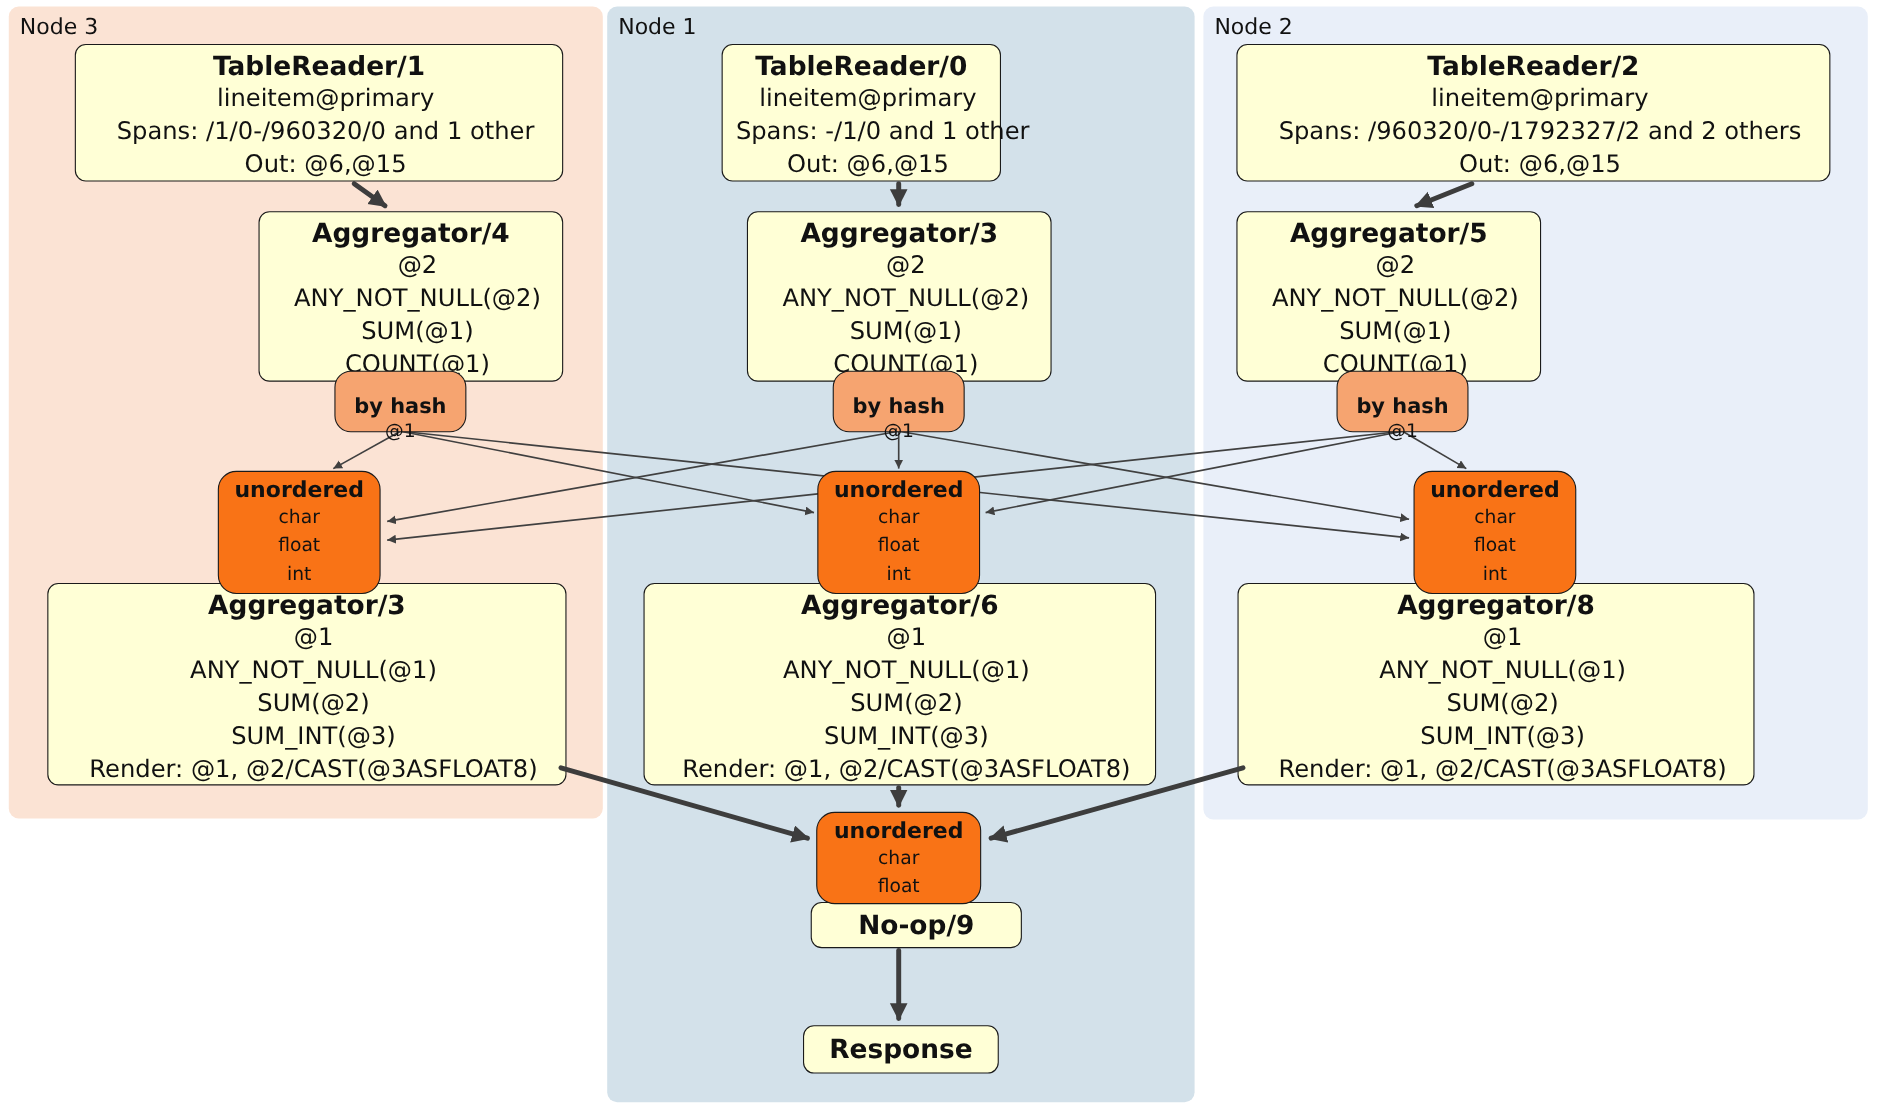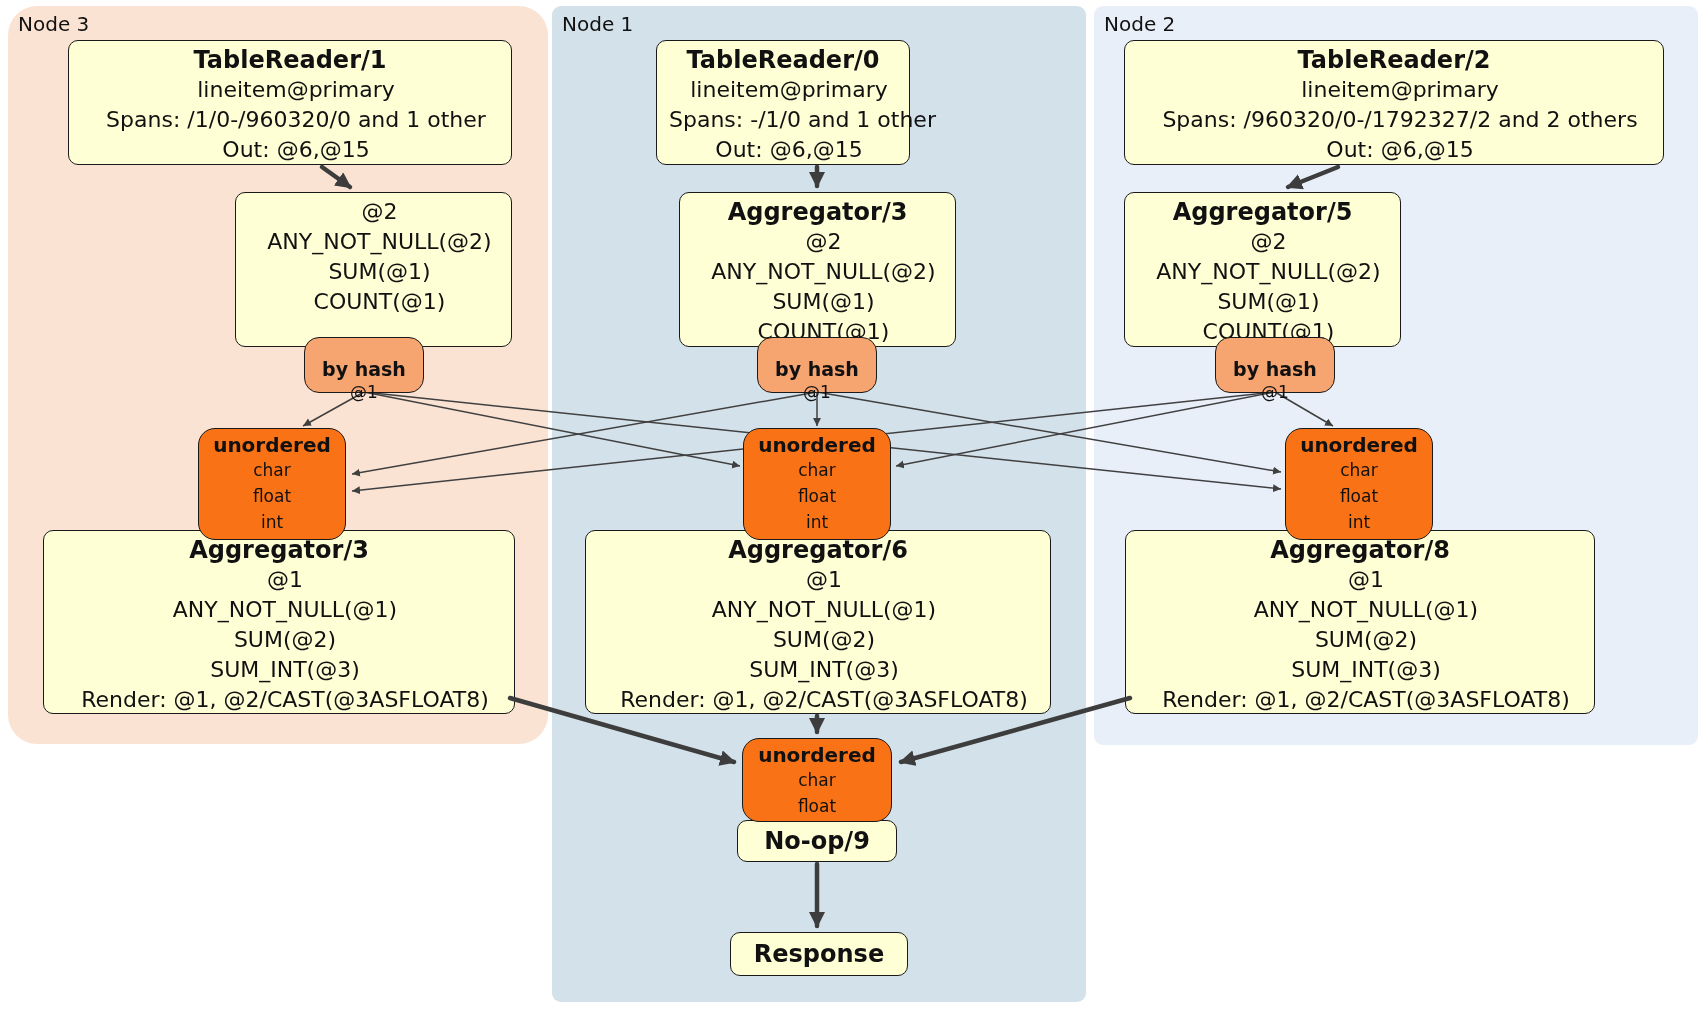--- a/index.html
+++ b/index.html
@@ -2,21 +2,21 @@
 <html><head>
 <meta charset="utf-8">
 <style>
   html,body{margin:0;padding:0;background:#ffffff;}
   .canvas{
     position:relative;width:1706px;height:1016px;
     font-family:"DejaVu Sans","Liberation Sans",sans-serif;
     color:#111;overflow:hidden;background:#ffffff;
   }
   .group{position:absolute;border-radius:9px;z-index:0;}
-  .g3{left:8px;top:6px;width:540px;height:738px;background:#FBE3D4;border-radius:29px;}
+  .g3{left:8px;top:6px;width:540px;height:738px;background:#FBE3D4;}
   .g1{left:552px;top:6px;width:534px;height:996px;background:#D3E1EA;}
   .g2{left:1094px;top:6px;width:604px;height:739px;background:#E9EFF9;}
   .glabel{position:absolute;font-size:20px;color:#111;}
   .edges{position:absolute;left:0;top:0;z-index:1;pointer-events:none;}
   .edges.top{z-index:4;}
   .pbox{
     position:absolute;background:#FFFFD6;border:1.6px solid #1a1a1a;border-radius:10px;
     z-index:2;text-align:center;padding-top:4px;box-sizing:border-box;
   }
   .ptitle{font-size:24px;font-weight:bold;line-height:30px;}
@@ -86,20 +86,21 @@
     <div class="pline">Out: @6,@15</div>
   </div>
   <div class="pbox" style="left:1124px;top:40px;width:540px;height:125px;">
     <div class="ptitle">TableReader/2</div>
     <div class="pline">lineitem@primary</div>
     <div class="pline">Spans: /960320/0-/1792327/2 and 2 others</div>
     <div class="pline">Out: @6,@15</div>
   </div>
 
   <div class="pbox" style="left:235px;top:192px;width:277px;height:155px;">
+    <div class="ptitle">Aggregator/4</div>
     <div class="pline">@2</div>
     <div class="pline">ANY_NOT_NULL(@2)</div>
     <div class="pline">SUM(@1)</div>
     <div class="pline">COUNT(@1)</div>
   </div>
   <div class="pbox" style="left:679px;top:192px;width:277px;height:155px;">
     <div class="ptitle">Aggregator/3</div>
     <div class="pline">@2</div>
     <div class="pline">ANY_NOT_NULL(@2)</div>
     <div class="pline">SUM(@1)</div>
@@ -168,21 +169,21 @@
     <div class="pline">SUM(@2)</div>
     <div class="pline">SUM_INT(@3)</div>
     <div class="pline">Render: @1, @2/CAST(@3ASFLOAT8)</div>
   </div>
 
   <div class="sync" style="left:742px;top:738px;height:84px;width:150px;">
     <div class="stitle">unordered</div>
     <div class="sline">char</div>
     <div class="sline">float</div>
   </div>
-  <div class="term" style="left:737px;top:820px;width:160px;height:42px;">No-op/9</div>
+  <div class="term" style="left:737px;top:820px;width:192px;height:42px;">No-op/9</div>
   <div class="term" style="left:730px;top:932px;width:178px;height:44px;">Response</div>
 
   <svg class="edges top" width="1706" height="1016">
     <defs>
       <marker id="athick" markerUnits="userSpaceOnUse" markerWidth="19" markerHeight="17" refX="14" refY="8" orient="auto">
         <path d="M0,0 L16,8 L0,16 z" fill="#3d3d3d"></path>
       </marker>
     </defs>
     <g stroke="#3d3d3d" stroke-width="4.5" fill="none" stroke-linecap="round">
       <line x1="322" y1="167" x2="350" y2="187" marker-end="url(#athick)"></line>

